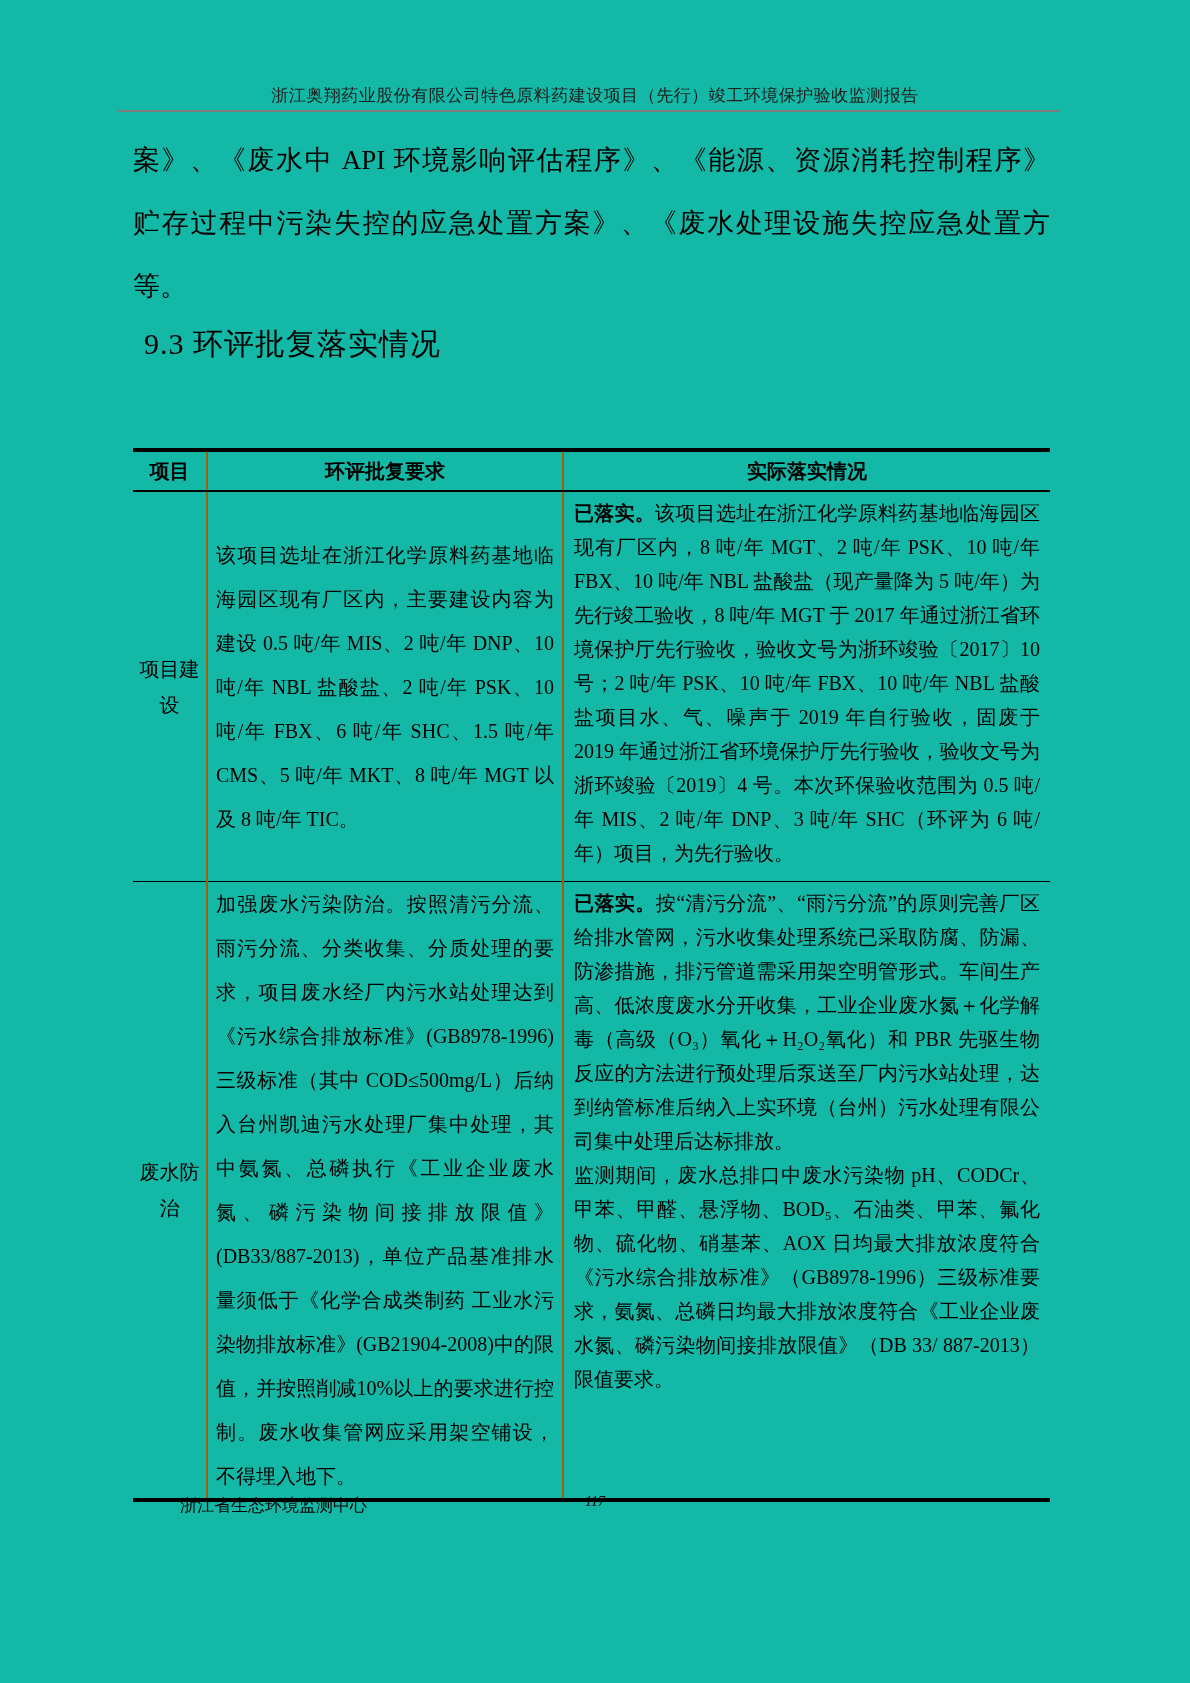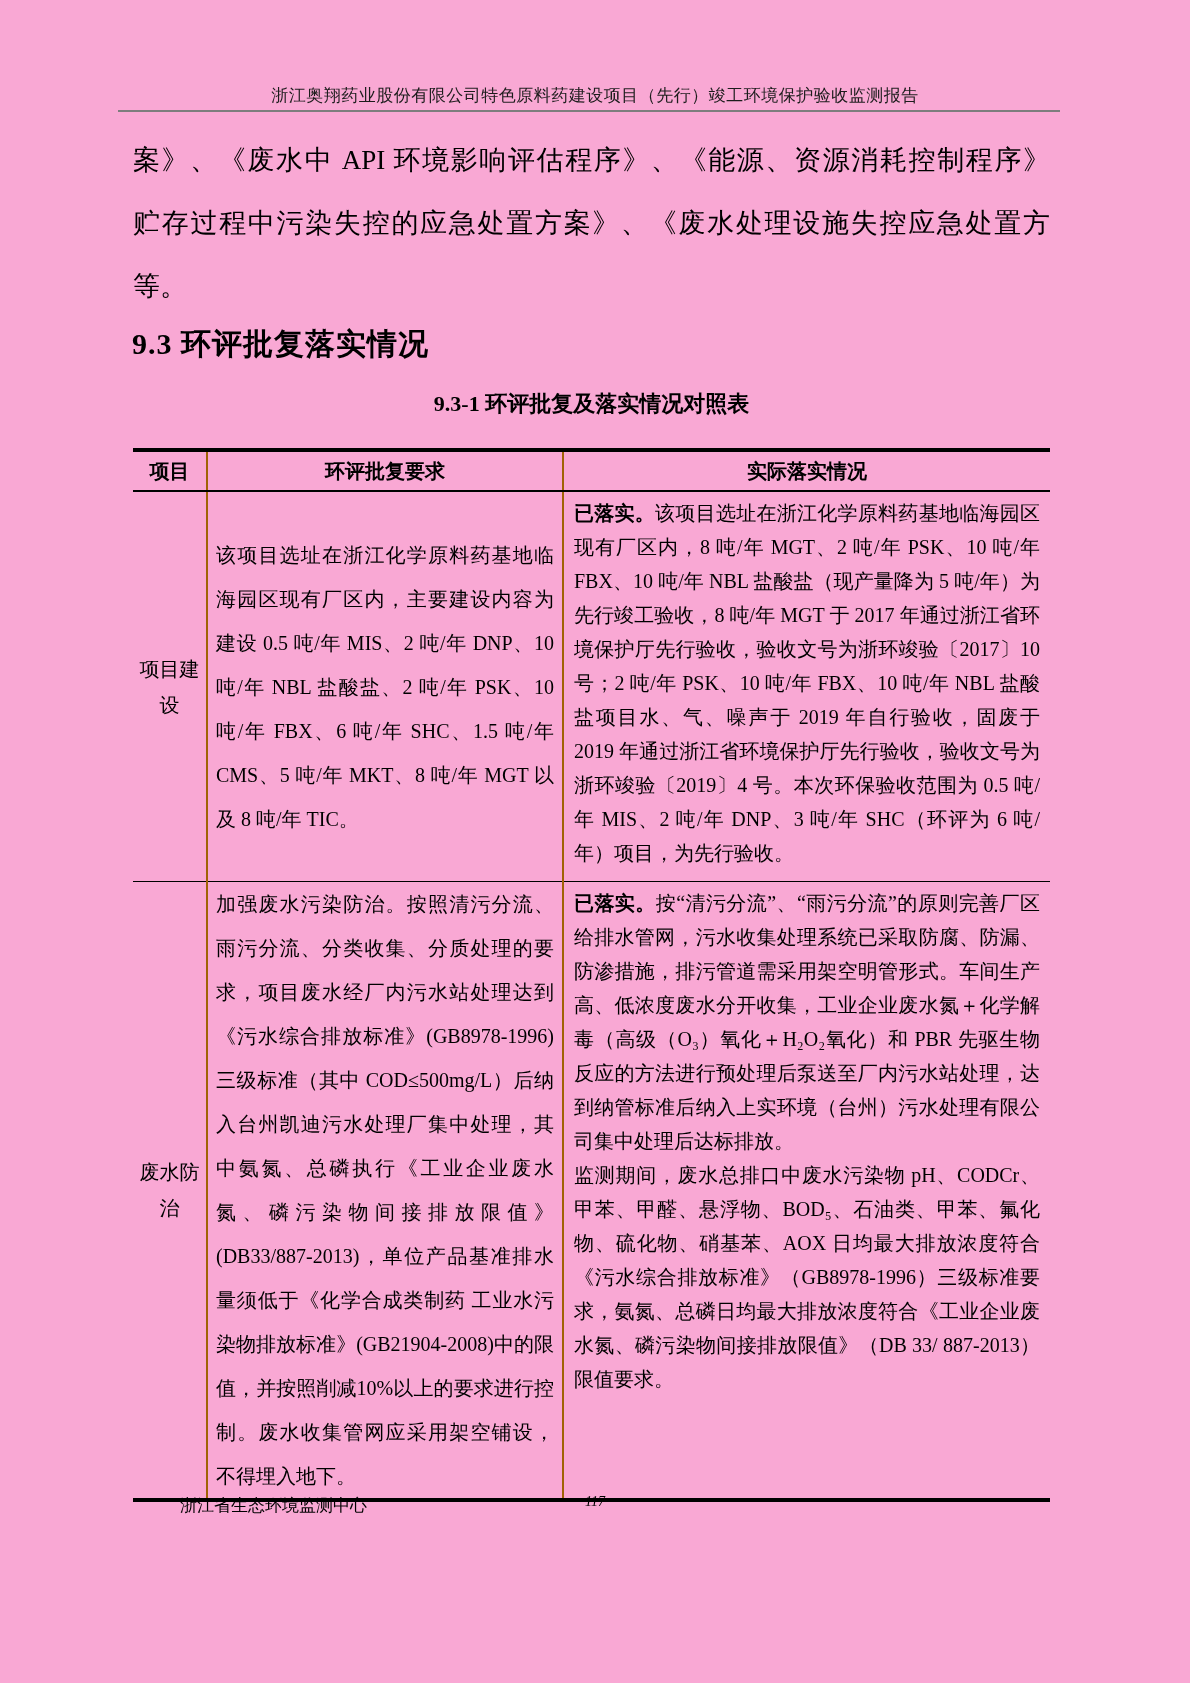--- a/index.html
+++ b/index.html
@@ -1,21 +1,21 @@
 <!DOCTYPE html>
 <html><head>
 <meta charset="utf-8">
 <style>
   html, body { margin: 0; padding: 0; background: #e8e8e8; }
   .page {
     position: relative;
     width: 1190px;
     height: 1683px;
     margin: 0 auto;
-    background: #f9a8d4;
+    background: #14b8a6;
     font-family: "Liberation Serif", "DejaVu Serif", serif;
     color: #000;
     overflow: hidden;
   }
 
   .running-header {
     position: absolute;
     top: 84px; left: 0; width: 100%;
     text-align: center;
     font-size: 17px;
@@ -39,24 +39,24 @@
     text-align: justify;
     text-align-last: justify;
   }
   .intro-line.last {
     text-align: left;
     text-align-last: left;
   }
 
   .section-heading {
     position: absolute;
-    top: 324px; left: 132px;
+    top: 324px; left: 144px;
     margin: 0;
     font-size: 30px;
-    font-weight: bold;
+    font-weight: normal;
     letter-spacing: 1px;
   }
 
   .table-caption {
     position: absolute;
     top: 389px; left: 133px; width: 917px;
     text-align: center;
     font-size: 22px;
     font-weight: bold;
   }
@@ -131,21 +131,20 @@
   <div class="header-rule"></div>
 
   <div class="intro">
     <div class="intro-line">案》、《废水中 API 环境影响评估程序》、《能源、资源消耗控制程序》</div>
     <div class="intro-line">贮存过程中污染失控的应急处置方案》、《废水处理设施失控应急处置方</div>
     <div class="intro-line last">等。</div>
   </div>
 
   <h2 class="section-heading">9.3 环评批复落实情况</h2>
 
-  <div class="table-caption">9.3-1 环评批复及落实情况对照表</div>
 
   <table class="report-table">
     <colgroup>
       <col class="col-item">
       <col class="col-req">
       <col class="col-status">
     </colgroup>
     <thead>
       <tr>
         <th class="c1">项目</th>

